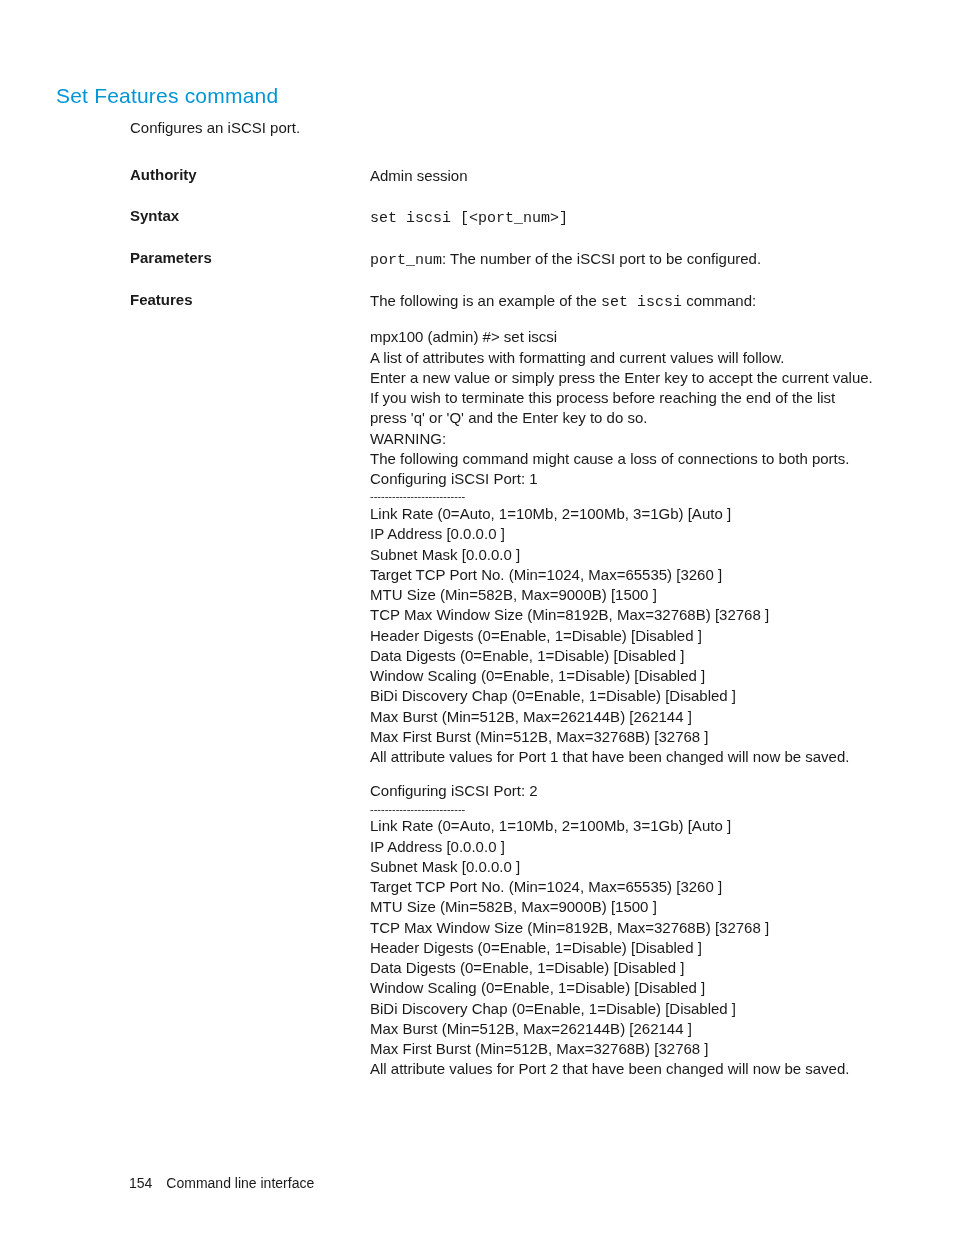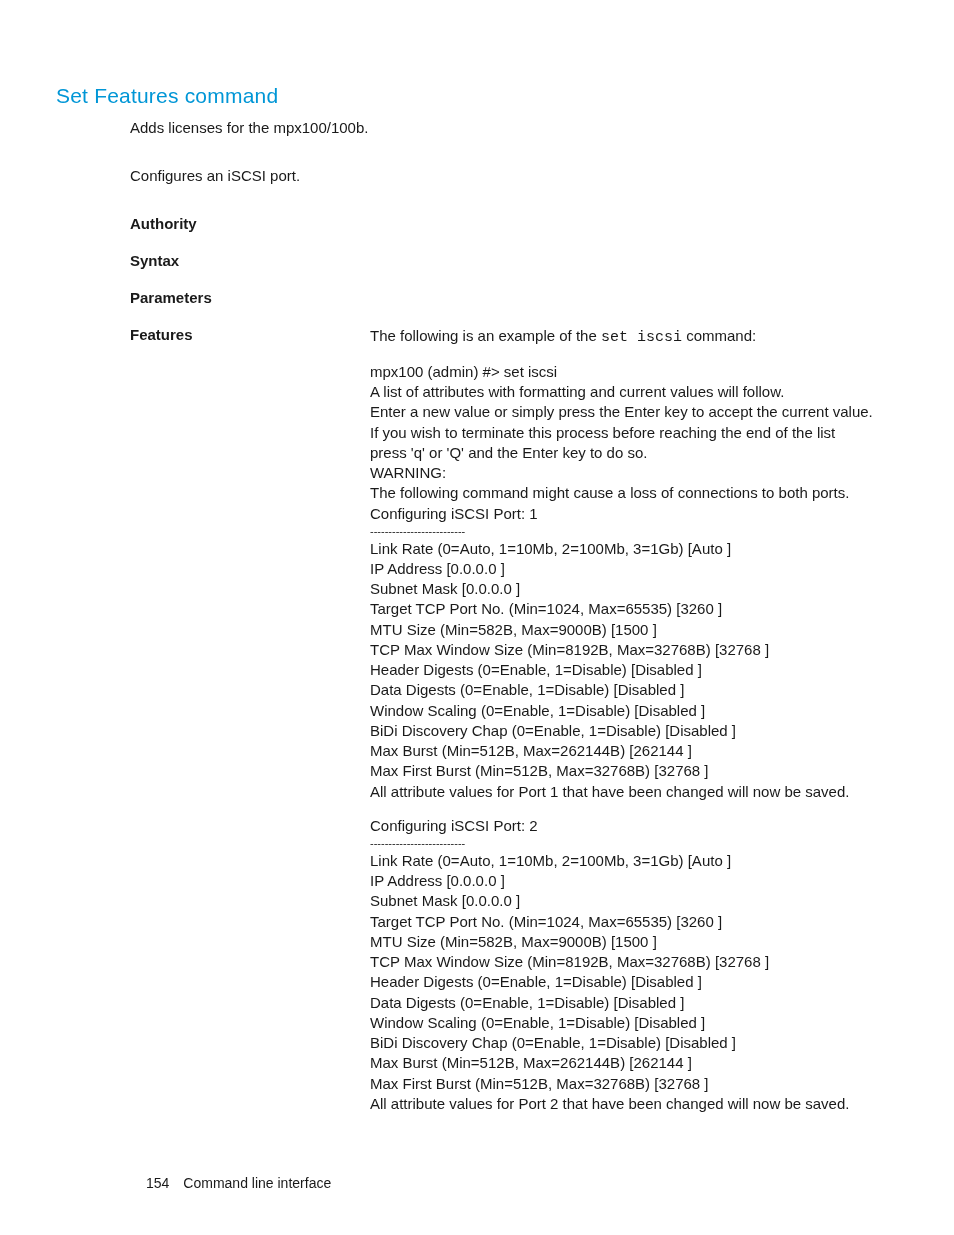--- a/index.html
+++ b/index.html
@@ -60,49 +60,55 @@
     white-space: pre-line;
     font-size: 15px;
     line-height: 1.35;
   }
   .sep {
     font-size: 11px;
     letter-spacing: 0;
   }
   .footer {
     position: absolute;
-    left: 146px;
+    left: 129px;
     bottom: 44px;
     font-size: 14px;
     margin-top: 20px;
   }
   .footer .pnum { margin-right: 14px; }
 </style>
 </head>
 <body>
 
 <div class="page">
 
   <h2 class="section">Set Features command</h2>
-  <div class="section-body">Adds licenses for the mpx100/100b.</div>
 
   <div class="section-body">Configures an iSCSI port.</div>
 
   <div class="spec-table">
 
     <div class="spec-row">
       <div class="spec-label">Authority</div>
+      <div class="spec-value">Admin session</div>
     </div>
 
     <div class="spec-row">
       <div class="spec-label">Syntax</div>
+      <div class="spec-value">
+        <span class="mono">set iscsi [&lt;port_num&gt;]</span>
+      </div>
     </div>
 
     <div class="spec-row">
       <div class="spec-label">Parameters</div>
+      <div class="spec-value">
+        <span class="mono">port_num</span><span>: The number of the iSCSI port to be configured.</span>
+      </div>
     </div>
 
     <div class="spec-row" style="margin-bottom:0">
       <div class="spec-label">Features</div>
       <div class="spec-value">
         <span>The following is an example of the </span><span class="mono">set iscsi</span><span> command:</span>
 
         <div class="example-block">mpx100 (admin) #&gt; set iscsi
 A list of attributes with formatting and current values will follow.
 Enter a new value or simply press the Enter key to accept the current value.

